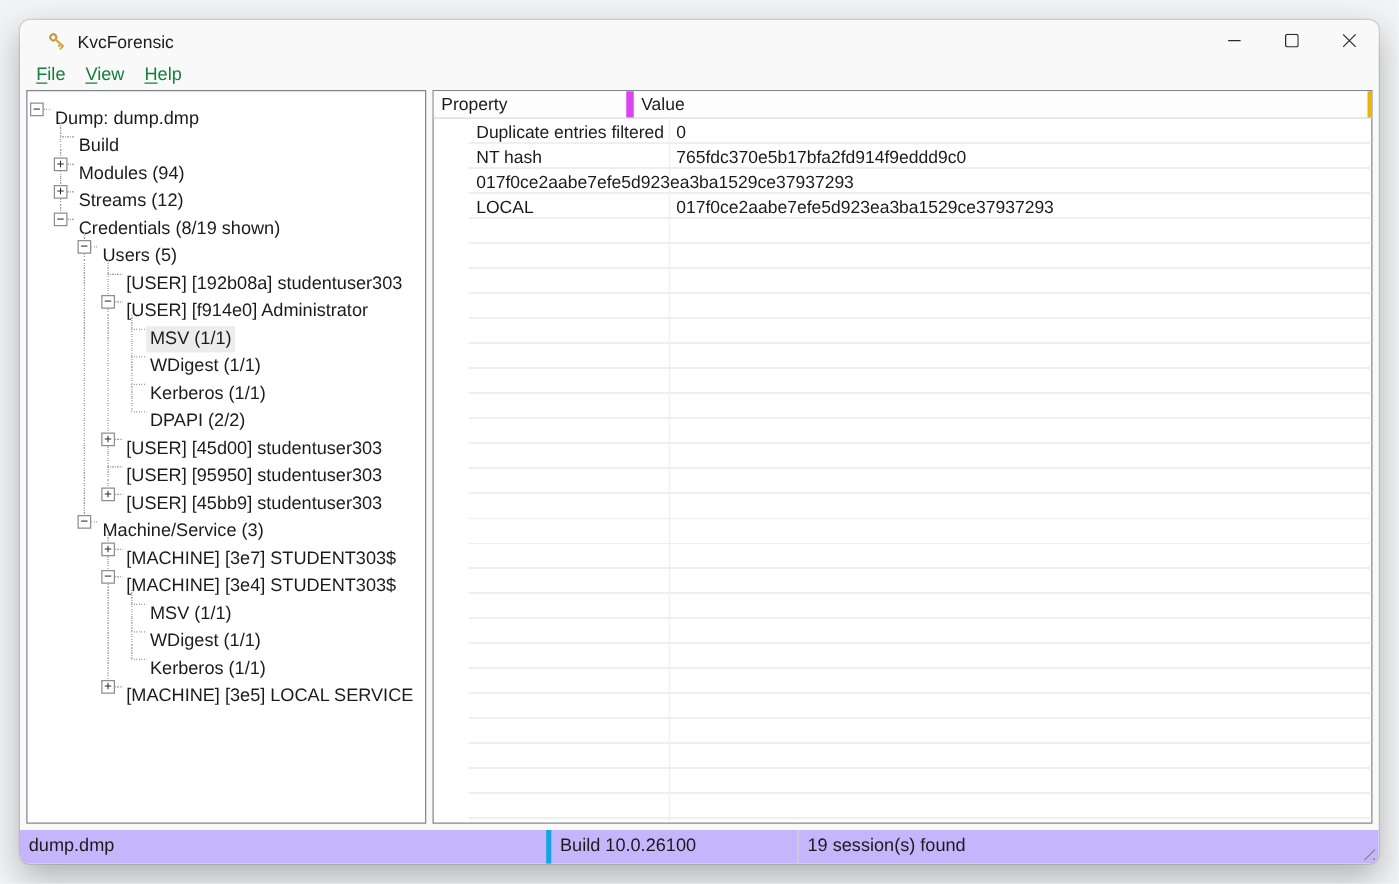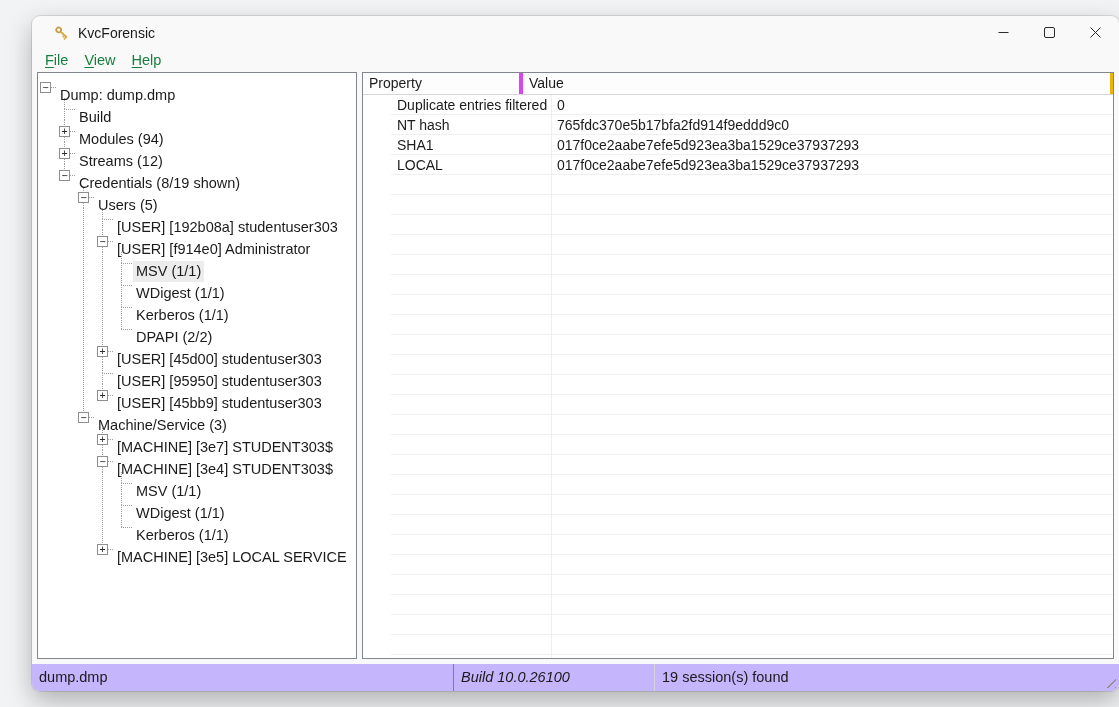--- a/index.html
+++ b/index.html
@@ -2,21 +2,21 @@
 <html><head>
 <meta charset="utf-8">
 <style>
   html,body{margin:0;padding:0;}
   body{
     width:1119px;height:707px;position:relative;overflow:hidden;
     background:#f2f3f5;
     font-family:"Liberation Sans",sans-serif;
   }
   .window{
-    position:absolute;left:32px;top:16px;width:1087px;height:675px;
+    position:absolute;left:16px;top:16px;width:1087px;height:675px;
     background:#f9f9f9;border-radius:8px;
     box-shadow:0 0 0 1px rgba(0,0,0,.10), 0 10px 26px rgba(0,0,0,.28);
     display:flex;flex-direction:column;overflow:hidden;
   }
   
   .titlebar{height:33px;flex:none;display:flex;align-items:center;padding-left:22px;position:relative;}
   .app-icon{width:16px;height:16px;margin-right:8px;flex:none;}
   .title-text{font-size:14px;color:#1b1b1b;}
   .win-controls{position:absolute;right:1px;top:0;height:33px;display:flex;}
   .wbtn{width:46px;height:33px;display:flex;align-items:center;justify-content:center;}
@@ -47,37 +47,37 @@
   .tv-box{
     position:absolute;left:2px;top:6px;width:9px;height:9px;box-sizing:content-box;
     border:1px solid #8e8e8e;background:#fff;color:#2b2b2b;
     font-family:"DejaVu Sans Mono",monospace;font-size:10px;line-height:9px;text-align:center;
   }
   .tv-label{padding:1px 3px;line-height:19px;margin-top:16px;}
   .tree-row.selected .tv-label{background:#ececec;}
   
   .lv-header{height:21px;flex:none;display:flex;border-bottom:1px solid #d6d7d8;background:#fdfdfd;}
   .lv-hcell{line-height:20px;padding-left:6px;box-sizing:border-box;white-space:nowrap;}
-  .lv-hcell.c1{width:160px;flex:none;border-right:4px solid #d946ef;}
+  .lv-hcell.c1{width:160px;flex:none;border-right:6px solid #d946ef;}
   .lv-hcell.c2{flex:1;border-right:3px solid #eab308;}
   .lv-body{
     flex:1;position:relative;min-height:0;overflow:hidden;
     background-image:repeating-linear-gradient(to bottom,transparent 0 19px,#efefef 19px 20px);
     margin-left:28px;
   }
   .lv-colsep{position:absolute;left:160px;top:0;bottom:0;width:1px;background:#efefef;}
   .lv-row{height:20px;display:flex;position:relative;}
   .lv-cell{line-height:20px;padding-left:6px;box-sizing:border-box;white-space:nowrap;}
   .lv-cell.c1{width:160px;flex:none;}
   .lv-cell.c2{flex:1;overflow:hidden;}
   
   .statusbar{height:27px;flex:none;background:#c4b5fd;display:flex;position:relative;font-size:14.5px;color:#1b1b1b;}
   .sb-pane{line-height:26px;padding:0 7px;box-sizing:border-box;white-space:nowrap;overflow:hidden;}
   .sb-pane.p1{width:421px;flex:none;}
-  .sb-pane.p2{width:201px;flex:none;border-left:1px solid #0ea5e9;font-style:italic;}
+  .sb-pane.p2{width:201px;flex:none;border-left:4px solid #0ea5e9;}
   .sb-pane.p3{flex:1;border-left:1px solid #d5d5d5;}
   .grip{
     position:absolute;right:3px;bottom:3px;width:13px;height:13px;
     background:repeating-linear-gradient(135deg,transparent 0 2px,#909090 2px 3px,transparent 3px 5px);
     clip-path:polygon(100% 0,100% 100%,0 100%);
   }
 </style>
 </head>
 <body>
 
@@ -406,21 +406,20 @@
         <div class="lv-colsep"></div>
       <div class="lv-row">
             <div class="lv-cell c1">Duplicate entries filtered</div>
             <div class="lv-cell c2">0</div>
           </div>
           <div class="lv-row">
             <div class="lv-cell c1">NT hash</div>
             <div class="lv-cell c2">765fdc370e5b17bfa2fd914f9eddd9c0</div>
           </div>
           <div class="lv-row">
-            <div class="lv-cell c1">SHA1</div>
             <div class="lv-cell c2">017f0ce2aabe7efe5d923ea3ba1529ce37937293</div>
           </div>
           <div class="lv-row">
             <div class="lv-cell c1">LOCAL</div>
             <div class="lv-cell c2">017f0ce2aabe7efe5d923ea3ba1529ce37937293</div>
           </div>
         </div>
     </div>
   </div>
 

